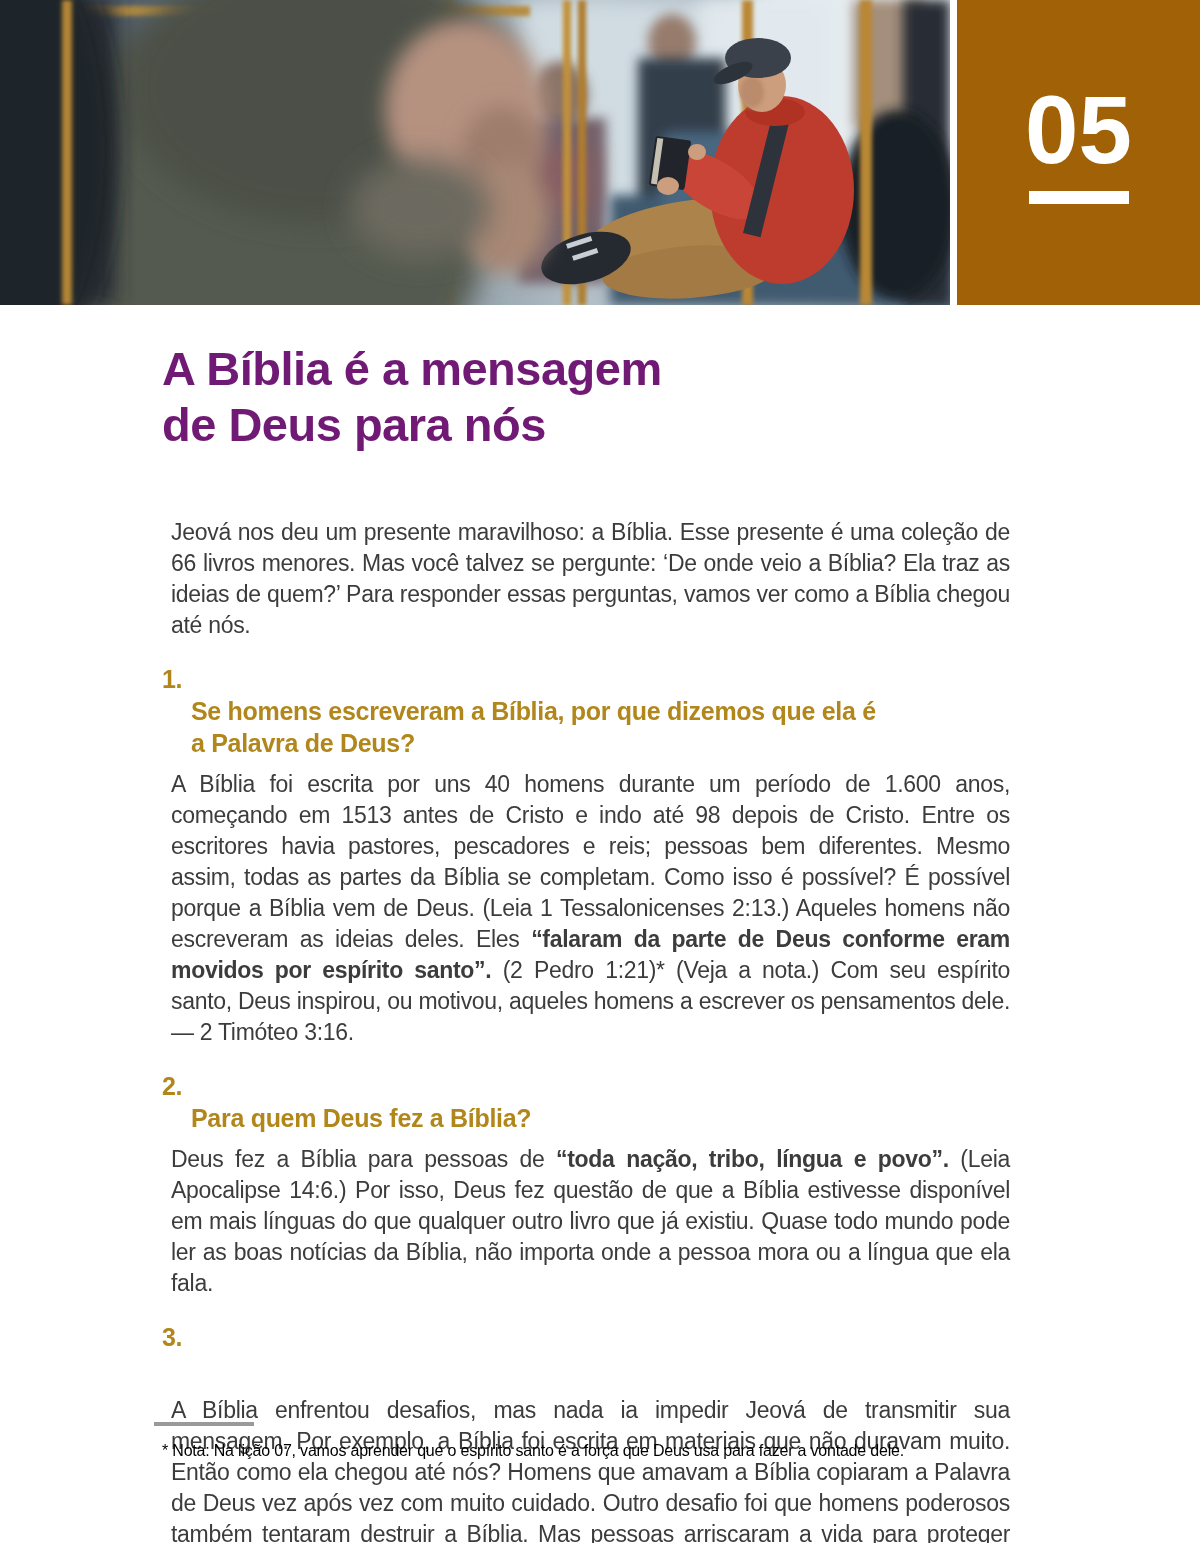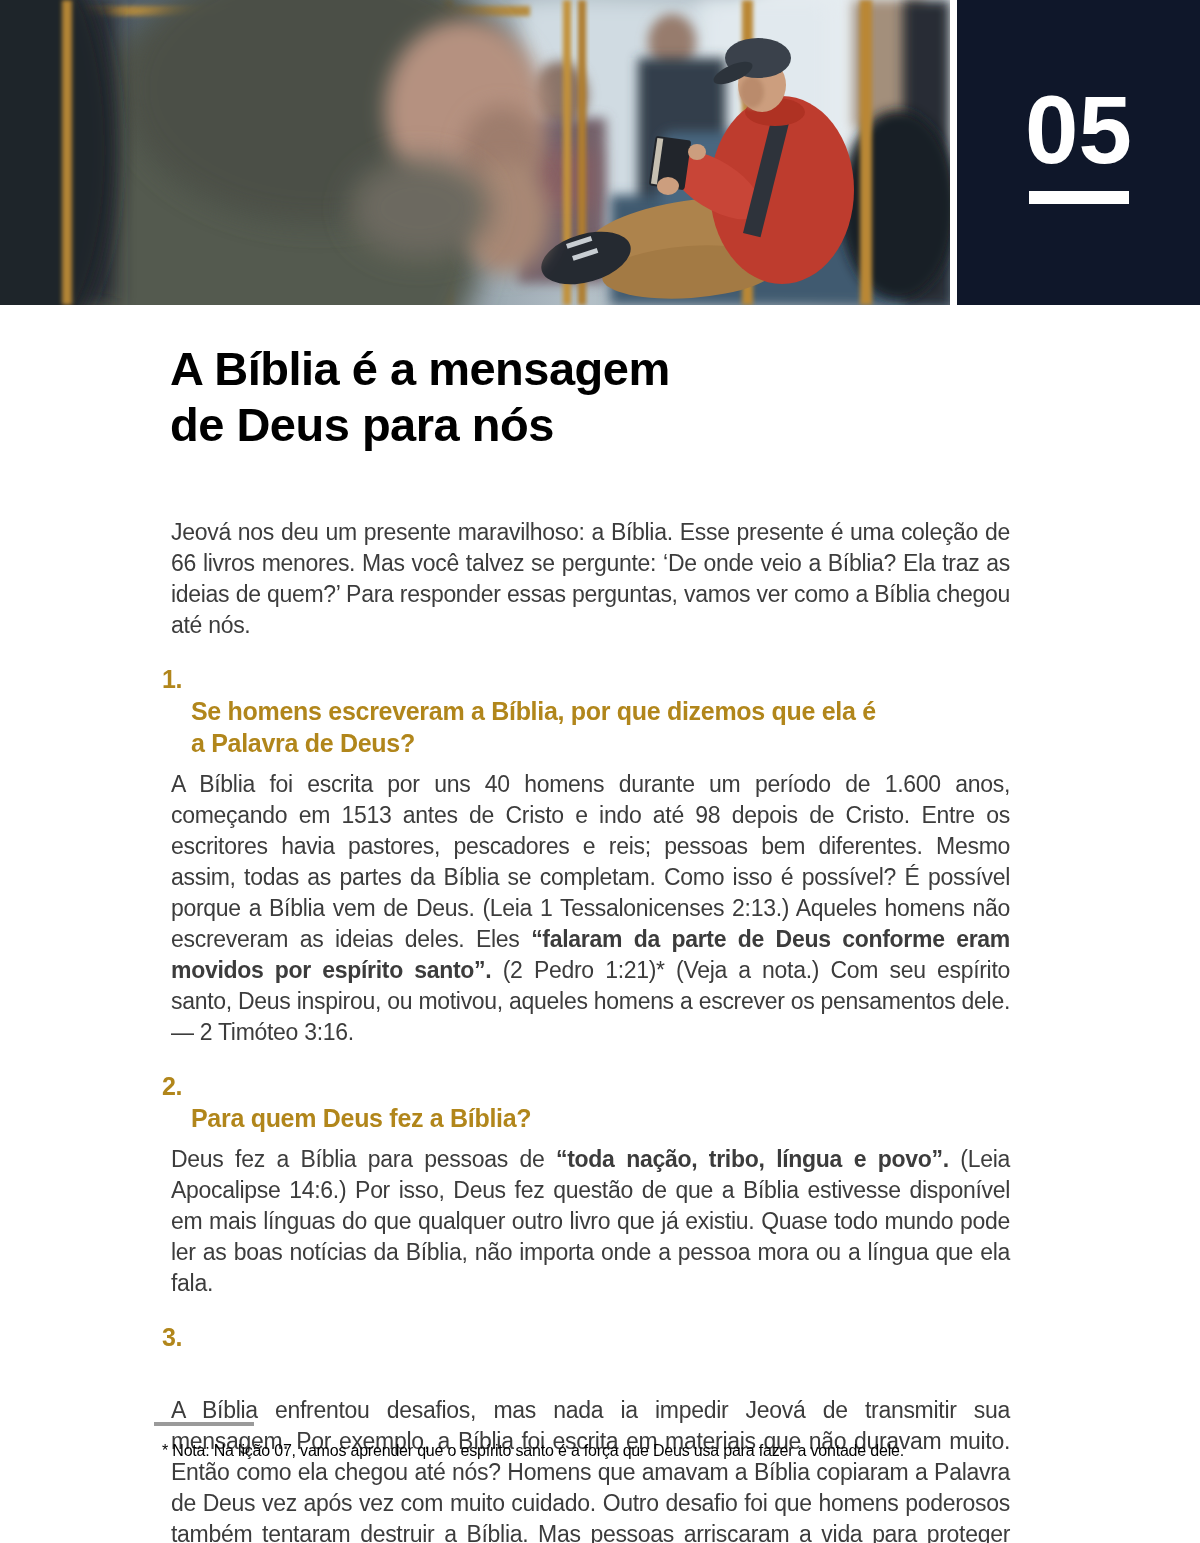--- a/index.html
+++ b/index.html
@@ -13,22 +13,22 @@
   .hero-photo svg{display:block;width:950px;height:305px;}
   .hero-badge{
     position:absolute;left:957px;top:0;width:243px;height:305px;
     display:flex;flex-direction:column;align-items:center;padding-top:84px;box-sizing:border-box;
   }
   .badge-number{font-size:96px;line-height:0.95;font-weight:700;color:#ffffff;letter-spacing:0px;}
   .badge-bar{width:100px;height:13px;background:#ffffff;margin-top:16px;}
   
   .content{position:absolute;left:162px;top:305px;width:848px;}
   .title{
-    margin:36px 0 0 8px;font-size:47px;line-height:56px;font-weight:700;
-    color:#000000;letter-spacing:-0.5px;white-space:pre-line;
+    margin:36px 0 0 0;font-size:47px;line-height:56px;font-weight:700;
+    color:#701a75;letter-spacing:-0.5px;white-space:pre-line;
   }
   .para{
     box-sizing:border-box;padding-left:9px;width:848px;
     font-size:23px;line-height:31px;color:#3c3c3c;text-align:justify;
     letter-spacing:-0.3px;margin:0;
   }
   .intro{margin-top:64px;}
   .question{
     position:relative;margin:22px 0 10px 0;padding-left:29px;
     font-size:25px;line-height:32px;font-weight:700;letter-spacing:-0.3px;
@@ -124,21 +124,21 @@
         <ellipse cx="420" cy="208" rx="70" ry="50" fill="#6e6a5e" filter="url(#f14)"></ellipse>
 
         <rect x="0" y="0" width="115" height="305" fill="#262b30" filter="url(#f10)"></rect>
         <ellipse cx="25" cy="150" rx="90" ry="210" fill="#1d2126" filter="url(#f10)"></ellipse>
         <rect x="62" y="0" width="10" height="305" fill="#b98732" filter="url(#f2)"></rect>
 
         <rect x="0" y="0" width="950" height="305" fill="rgba(70,90,110,0.05)"></rect>
       </svg>
     </div>
 
-    <div class="hero-badge" style="background:#0f172a;">
+    <div class="hero-badge" style="background:#a16207;">
       <div class="badge-number">05</div>
       <div class="badge-bar"></div>
     </div>
   </div>
 
   <div class="content">
 
     <h1 class="title">A Bíblia é a mensagem
 de Deus para nós</h1>
 

